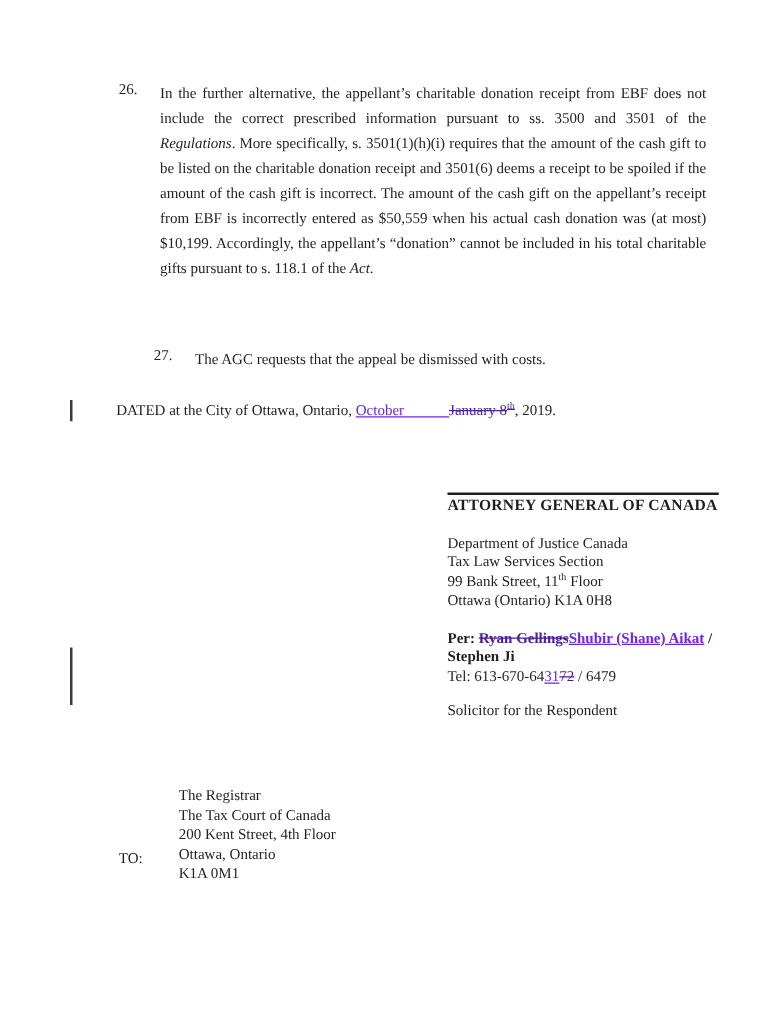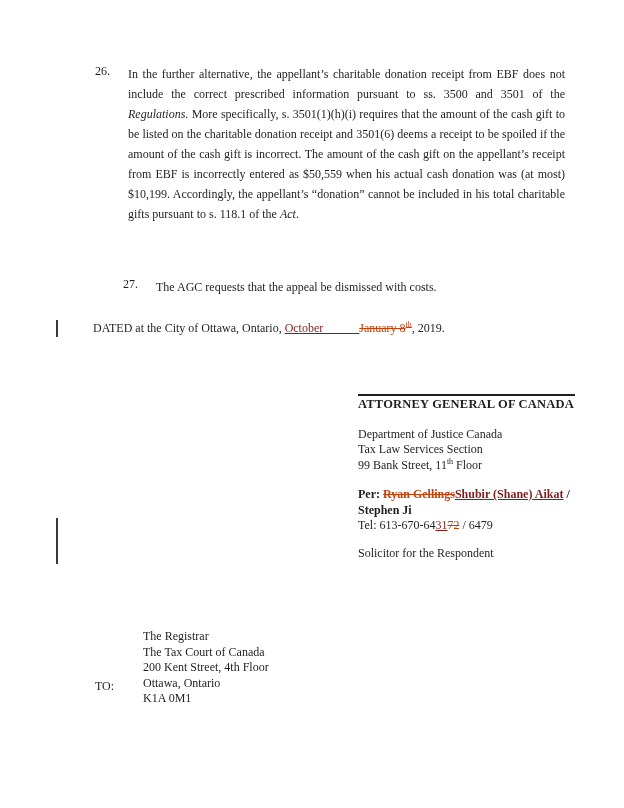--- a/index.html
+++ b/index.html
@@ -19,22 +19,22 @@
     text-align:center;
     letter-spacing:1px;
   }
   .num-para{ position:absolute; left:95px; width:472px; }
   .num-para .pnum{ position:absolute; left:0; top:0; }
   .num-para .ptext{ margin-left:33px; width:437px; line-height:20px; }
   .justify{ text-align:justify; }
   .italic{ font-style:italic; }
   .bold{ font-weight:bold; }
   .dated-line{ position:absolute; left:93px; top:319px; width:480px; line-height:18px; }
-  .rev-ins{ color:#7f1d1d; text-decoration:underline;margin-top:41px; }
-  .rev-del{ color:#c2410c; text-decoration:line-through; }
+  .rev-ins{ color:#6d28d9; text-decoration:underline;margin-top:41px; }
+  .rev-del{ color:#4c1d95; text-decoration:line-through; }
   .change-bar{ position:absolute; left:56px; width:2px; background:#3a3a3a; }
   .bar-dated{ top:320px; height:17px; }
   .bar-per{ top:518px; height:46px; }
   .sig-block{ position:absolute; left:358px; top:394px; width:221px; line-height:15.5px; }
   .sig-rule{ border-top:2px solid #1f1f1f; width:217px; margin-bottom:1px; }
   .sig-name{ font-weight:bold; font-size:12.5px; letter-spacing:0.2px; }
   .spacer14{ height:14px; }
   .spacer12{ height:12px; }
   .to-block{ position:absolute; left:95px; top:629px; width:300px; line-height:15.5px; }
   .to-block .to-label{ position:absolute; left:0; top:18px;margin-top:32px; }
@@ -61,20 +61,21 @@
 
   <div class="dated-line"><span>DATED at the City of Ottawa, Ontario, </span><span class="rev-ins">October&nbsp;&nbsp;&nbsp;&nbsp;&nbsp;&nbsp;&nbsp;&nbsp;&nbsp;&nbsp;&nbsp;&nbsp;</span><span class="rev-del"><span>January 8</span><sup>th</sup></span><span>, 2019.</span></div>
 
   <div class="sig-block">
     <div class="sig-rule"></div>
     <div class="sig-name">ATTORNEY GENERAL OF CANADA</div>
     <div class="spacer14"></div>
     <div>Department of Justice Canada</div>
     <div>Tax Law Services Section</div>
     <div><span>99 Bank Street, 11</span><sup>th</sup><span> Floor</span></div>
+    <div>Ottawa (Ontario) K1A 0H8</div>
     <div class="spacer14"></div>
     <div><span class="bold">Per: </span><span class="bold rev-del">Ryan Gellings</span><span class="bold rev-ins">Shubir (Shane) Aikat</span><span class="bold"> / Stephen Ji</span></div>
     <div><span>Tel: 613-670-64</span><span class="rev-ins">31</span><span class="rev-del">72</span><span> / 6479</span></div>
     <div class="spacer12"></div>
     <div>Solicitor for the Respondent</div>
   </div>
 
   <div class="change-bar bar-per"></div>
 
   <div class="to-block">

